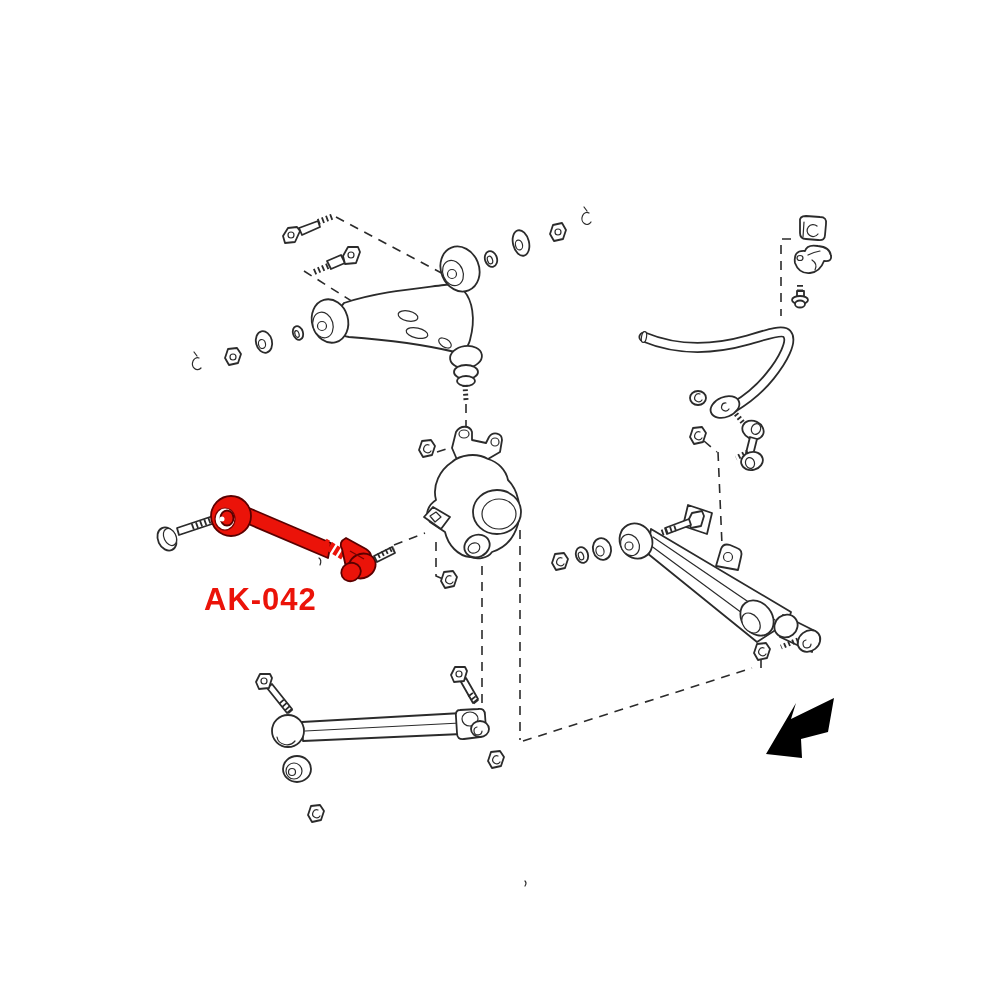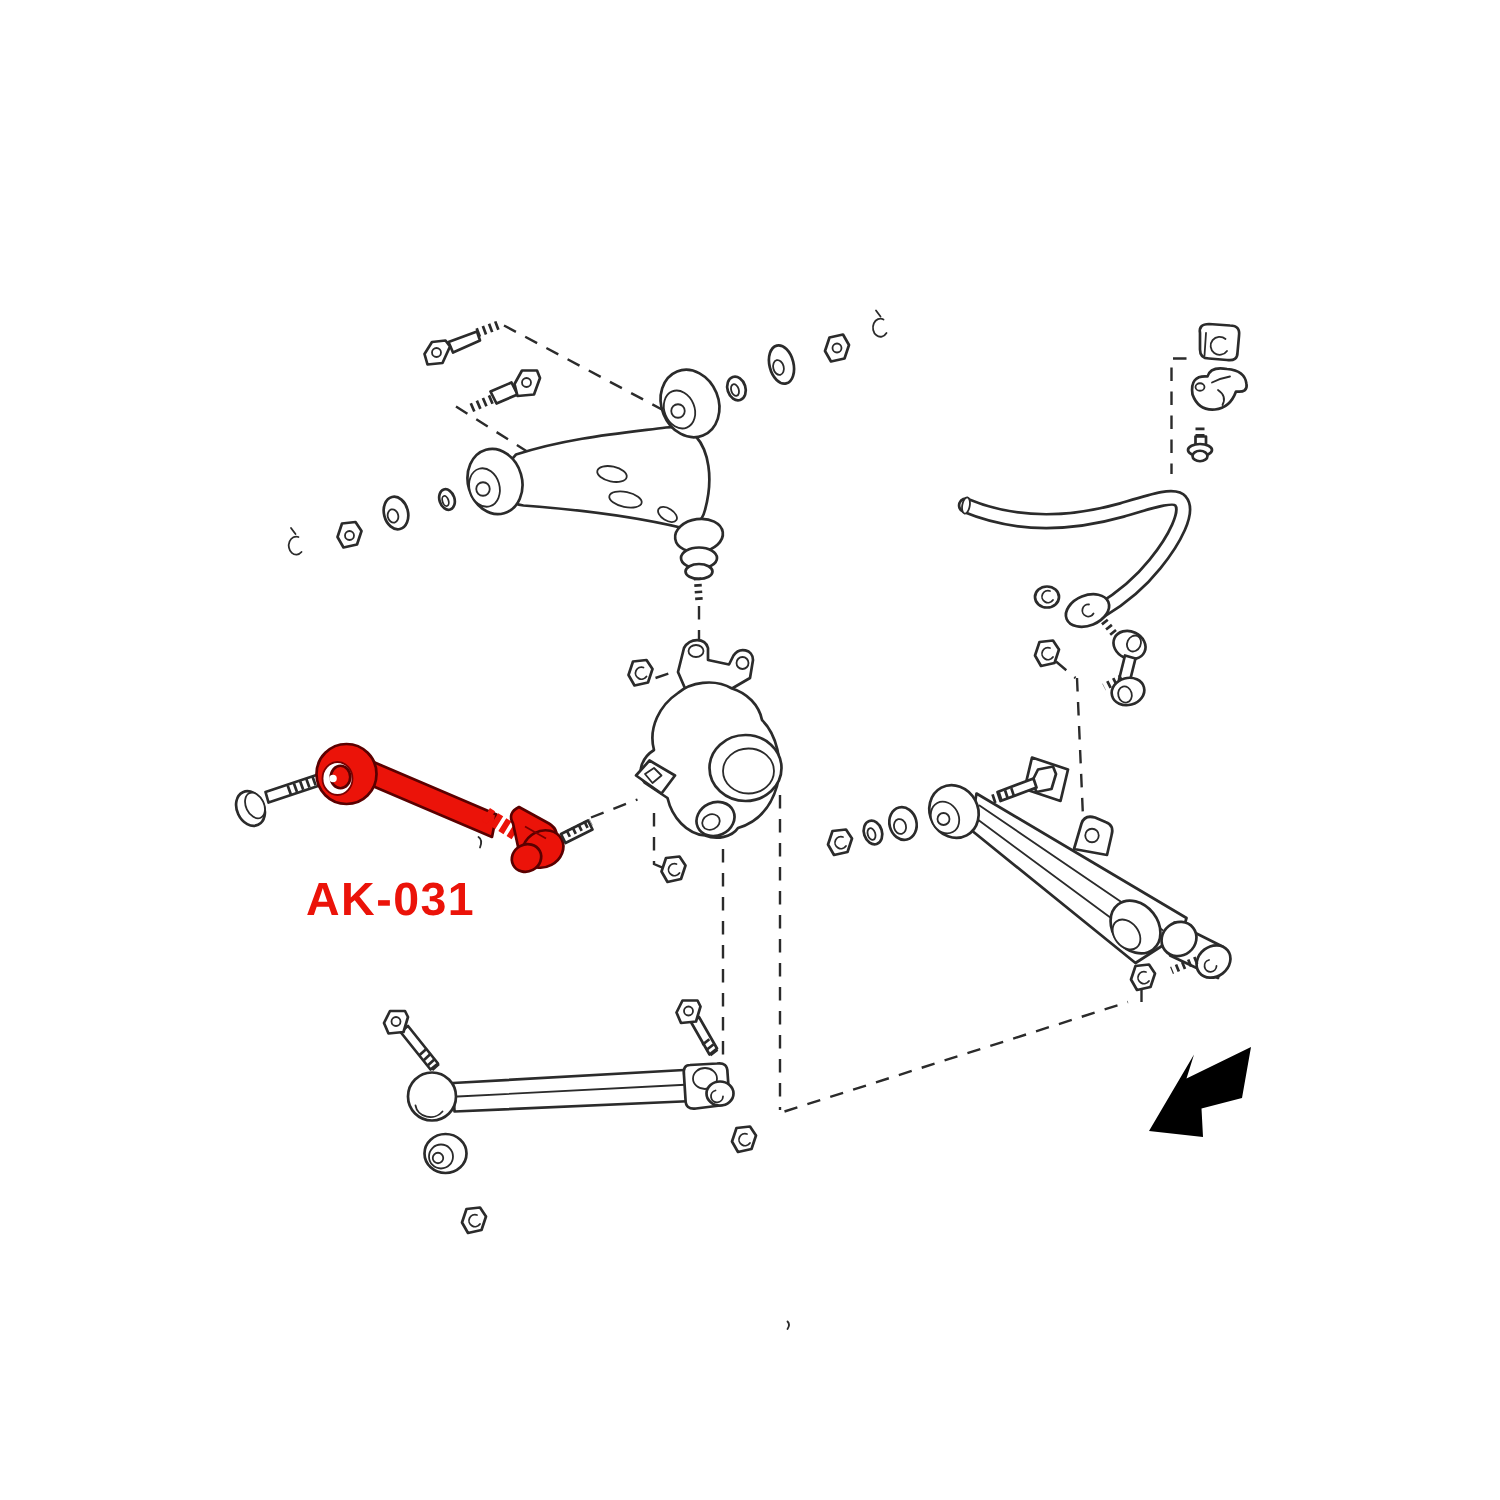--- a/index.html
+++ b/index.html
@@ -266,14 +266,14 @@
   <g>
     <polygon fill="var(--arrow)" points="766,754 796,703 791,719 834,698 828,732 801,739 802,758"></polygon>
   </g>
 
   <g>
     <path class="thin" d="M319,558 q3,2 1,7"></path>
     <path class="thin" d="M525,881 q2,2 0,5"></path>
   </g>
 </svg>
 
-<div class="part-label">AK-031</div>
+<div class="part-label">AK-042</div>
 </div>
 
 </body></html>

